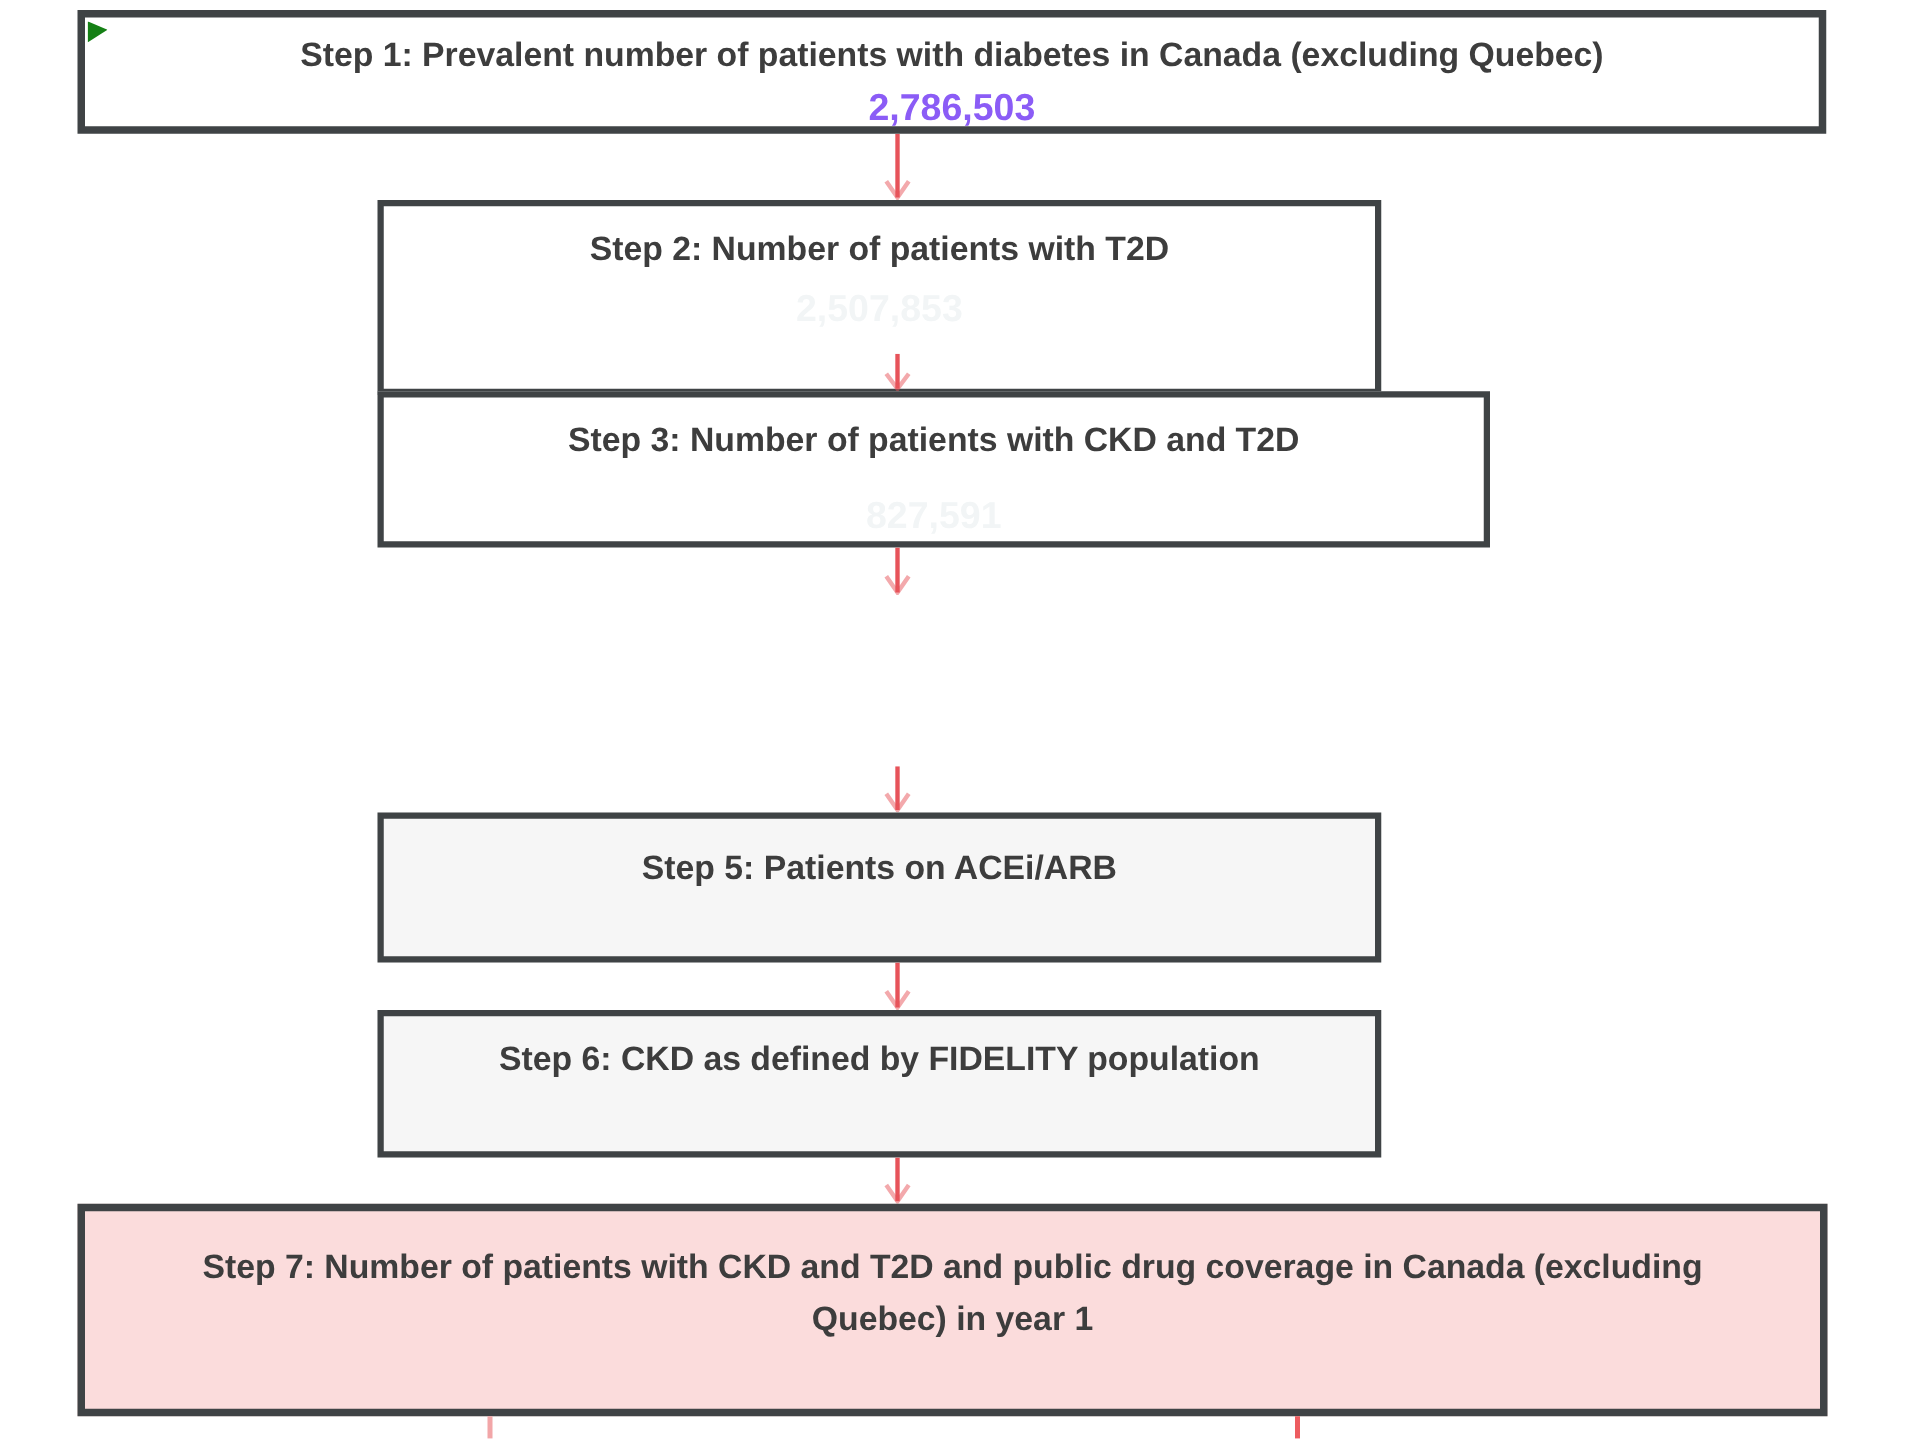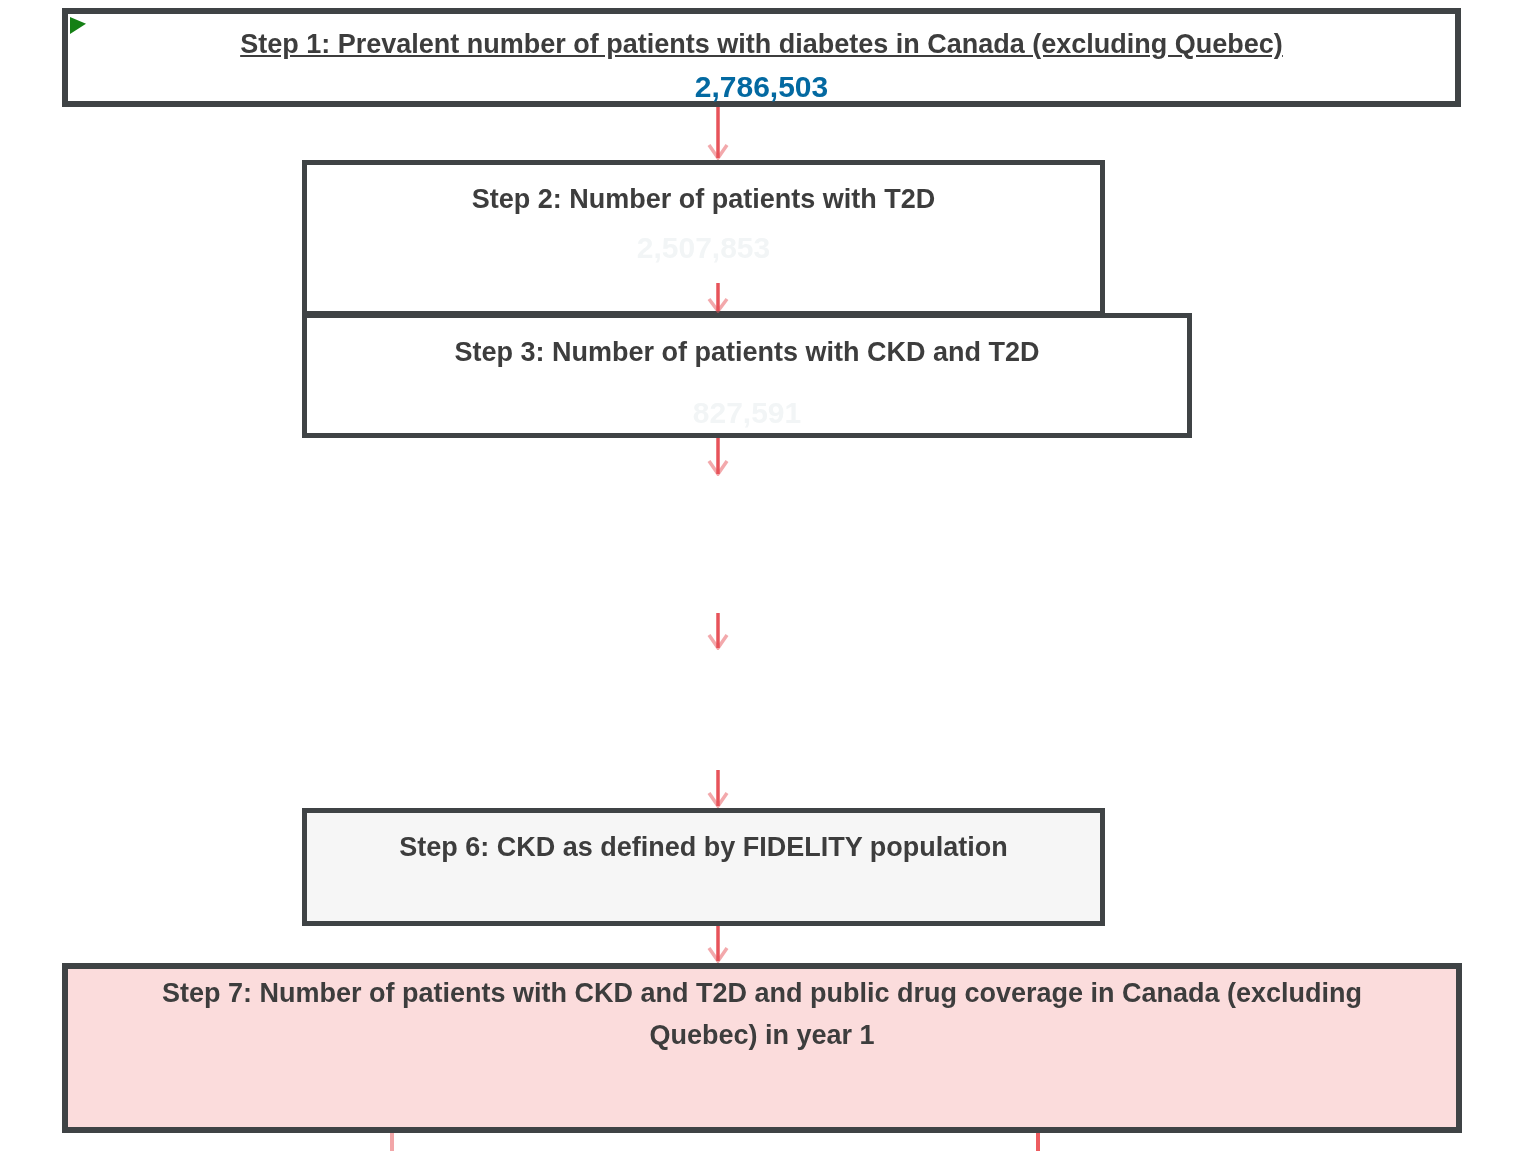--- a/index.html
+++ b/index.html
@@ -33,21 +33,21 @@
   
   .box-1{left:62px;top:8px;width:1399px;height:99px;padding-top:14px;}
   .box-1 .value{top:56px;}
   .box-2{left:302px;top:160px;width:803px;height:156px;padding-top:18px;}
   .box-2 .value{top:66px;}
   .box-3{left:302px;top:313px;width:890px;height:125px;padding-top:18px;}
   .box-3 .value{top:78px;}
   .box-4{left:302px;top:476px;width:803px;height:137px;padding-top:24px;}
   .box-5{left:302px;top:650px;width:803px;height:120px;padding-top:23px;}
   .box-6{left:302px;top:808px;width:803px;height:118px;padding-top:18px;}
-  .box-7{left:62px;top:963px;width:1400px;height:170px;padding-top:4px;}
+  .box-7{left:62px;top:963px;width:1400px;height:170px;padding-top:24px;}
   .box-7 .title{max-width:1280px;margin:0 auto;line-height:1.55;}
   .corner-marker{
     position:absolute;
     left:2px;top:3px;
     width:16px;height:17px;
     clip-path:polygon(0 0, 100% 40%, 0 100%);
   }
   .arrow{position:absolute;display:block;}
   .arrow-1{left:704px;top:107px;}
   .arrow-2{left:704px;top:283px;}
@@ -57,24 +57,24 @@
   .arrow-6{left:704px;top:926px;}
   .stub{position:absolute;width:4px;height:18px;top:1133px;}
   .stub-left{left:390px;}
   .stub-right{left:1036px;}
 </style>
 </head>
 <body>
 
 <div class="canvas" style="color: rgb(61, 61, 61);">
 
-  <div class="node big box-1" style="background-color: rgb(255, 255, 255); text-decoration: underline;">
+  <div class="node big box-1" style="background-color: rgb(255, 255, 255);">
     <span class="corner-marker" style="background-color: rgb(21, 128, 21);"></span>
     <div class="title">Step 1: Prevalent number of patients with diabetes in Canada (excluding Quebec)</div>
-    <div class="value" style="color: #0369a1;">2,786,503</div>
+    <div class="value" style="color: #8b5cf6;">2,786,503</div>
   </div>
 
   <svg class="arrow arrow-1" width="28" height="53" style="color: rgb(231, 83, 90);">
     <line x1="14" y1="0" x2="14" y2="51" stroke="currentColor" stroke-width="3.5"></line>
     <path d="M5 38 L14 51 L23 38" fill="none" stroke="currentColor" stroke-opacity="0.5" stroke-width="3.5"></path>
   </svg>
 
   <div class="node box-2" style="background-color: rgb(255, 255, 255);">
     <div class="title">Step 2: Number of patients with T2D</div>
     <div class="value" style="color: rgb(242, 245, 246);">2,507,853</div>
@@ -94,20 +94,23 @@
     <line x1="14" y1="0" x2="14" y2="36" stroke="currentColor" stroke-width="3.5"></line>
     <path d="M5 23 L14 36 L23 23" fill="none" stroke="currentColor" stroke-opacity="0.5" stroke-width="3.5"></path>
   </svg>
 
 
   <svg class="arrow arrow-4" width="28" height="37" style="color: rgb(231, 83, 90);">
     <line x1="14" y1="0" x2="14" y2="35" stroke="currentColor" stroke-width="3.5"></line>
     <path d="M5 22 L14 35 L23 22" fill="none" stroke="currentColor" stroke-opacity="0.5" stroke-width="3.5"></path>
   </svg>
 
+  <div class="node box-5" style="background-color: rgb(246, 246, 246);">
+    <div class="title">Step 5: Patients on ACEi/ARB</div>
+  </div>
 
   <svg class="arrow arrow-5" width="28" height="38" style="color: rgb(231, 83, 90);">
     <line x1="14" y1="0" x2="14" y2="36" stroke="currentColor" stroke-width="3.5"></line>
     <path d="M5 23 L14 36 L23 23" fill="none" stroke="currentColor" stroke-opacity="0.5" stroke-width="3.5"></path>
   </svg>
 
   <div class="node box-6" style="background-color: rgb(246, 246, 246);">
     <div class="title">Step 6: CKD as defined by FIDELITY population</div>
   </div>
 

